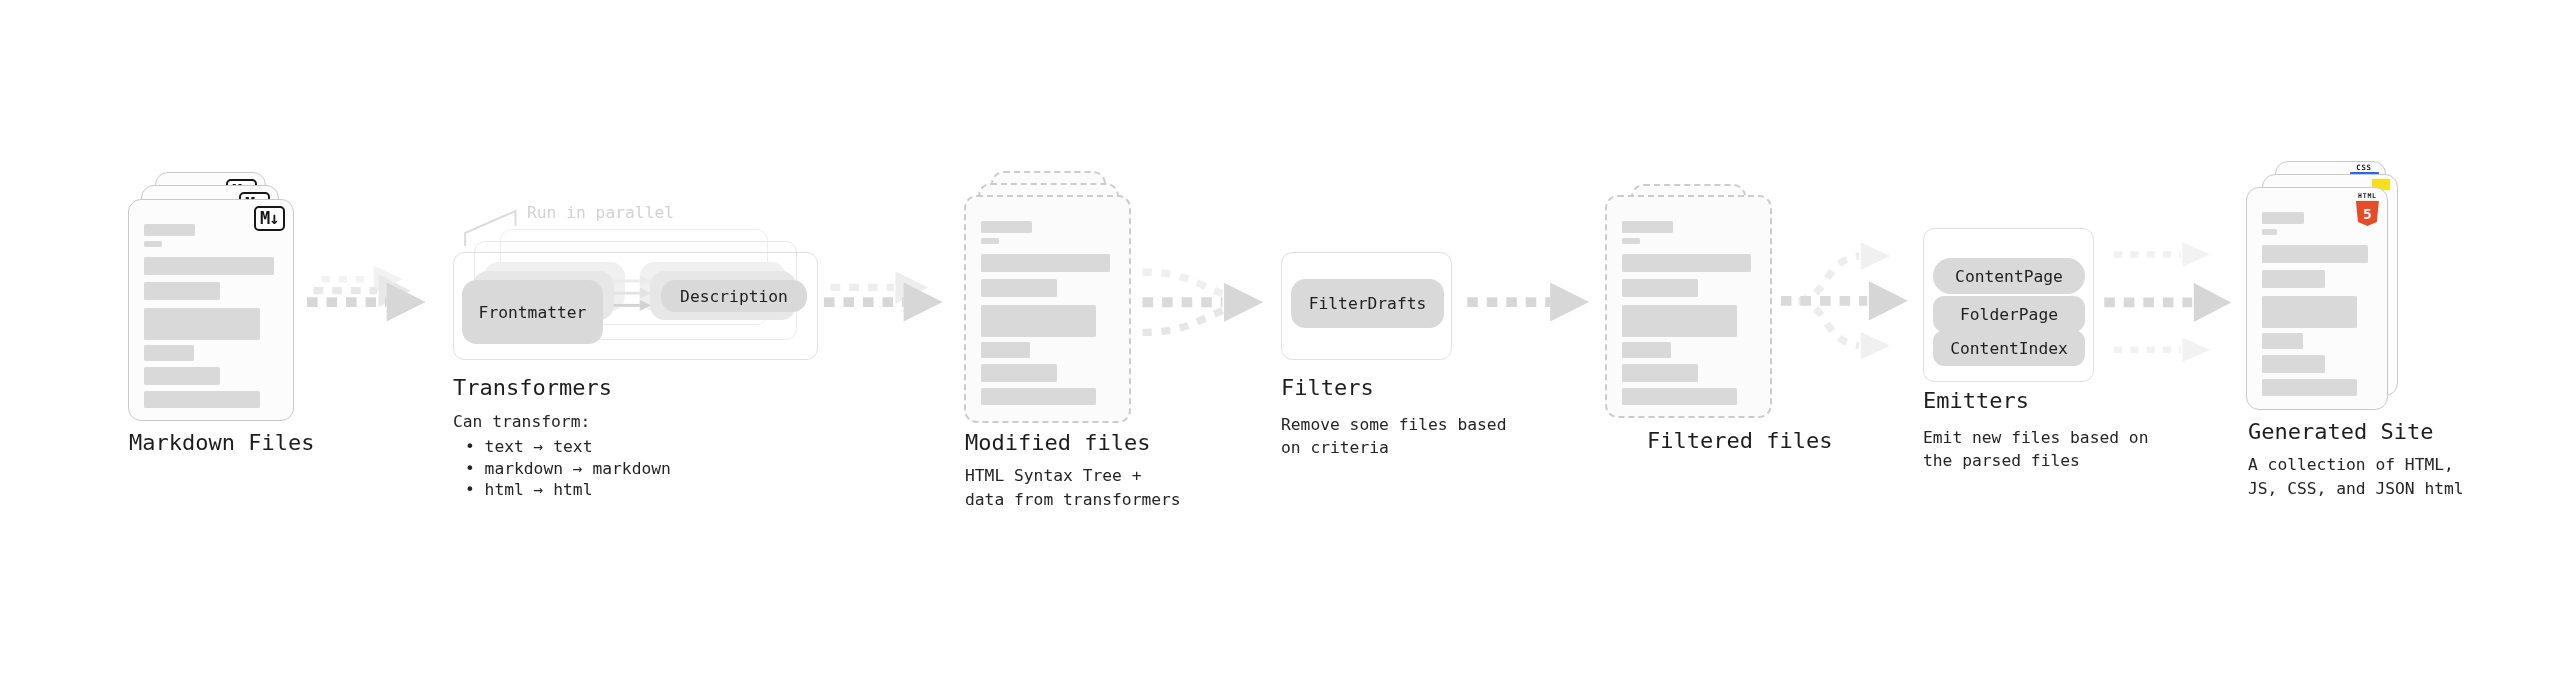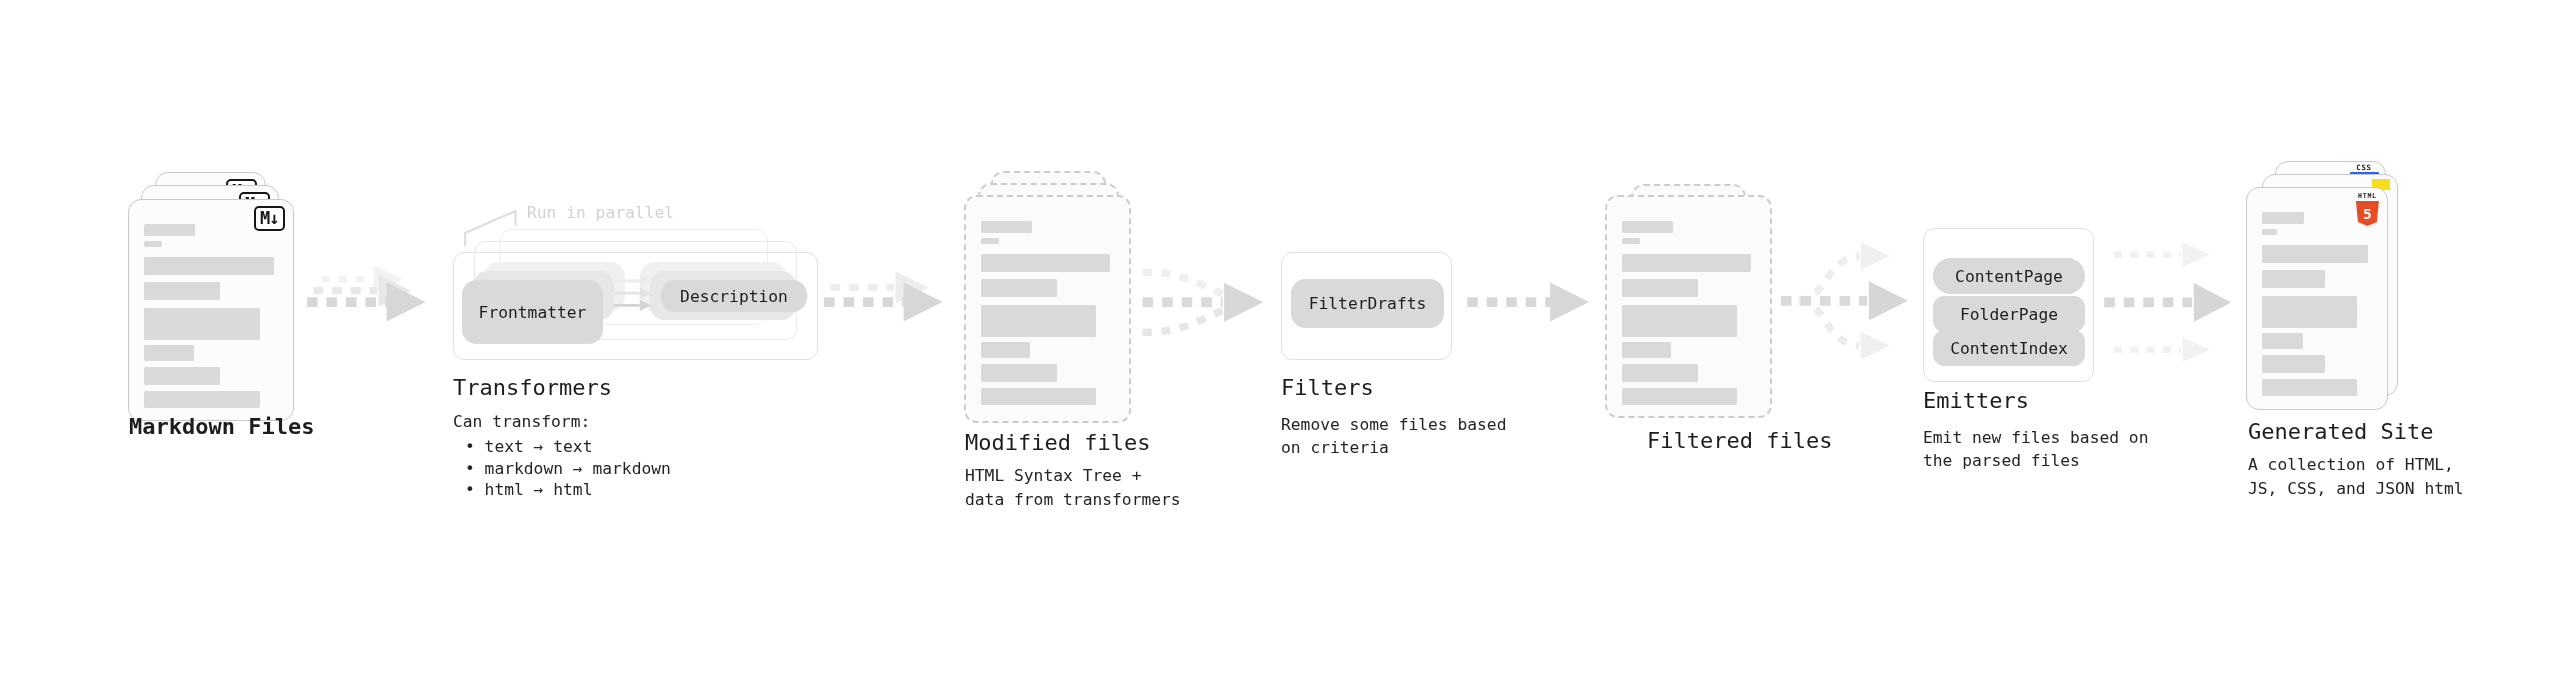--- a/index.html
+++ b/index.html
@@ -58,21 +58,21 @@
           <div class="doc-line" style="width: 38%; height: 12.2px; margin-bottom: 4.9px;"></div>
           <div class="doc-line" style="width: 13%; height: 6.5px; margin-bottom: 9.8px;"></div>
           <div class="doc-line" style="width: 97%; height: 18px; margin-bottom: 7.3px;"></div>
           <div class="doc-line" style="width: 57%; height: 18px; margin-bottom: 7.3px;"></div>
           <div class="doc-line" style="width: 87%; height: 32.5px; margin-bottom: 4.9px;"></div>
           <div class="doc-line" style="width: 37%; height: 16.3px; margin-bottom: 5.7px;"></div>
           <div class="doc-line" style="width: 57%; height: 18px; margin-bottom: 6.5px;"></div>
           <div class="doc-line" style="width: 87%; height: 16.3px; margin-bottom: 0px;"></div>
         </div>
     </div>
-    <div class="stage-title" style="left:129px;top:414px;font-weight:bold;">Markdown Files</div>
+    <div class="stage-title" style="left:129px;top:430px;">Markdown Files</div>
   </div>
 
   <svg style="left:302px;top:237px;" width="140" height="91" viewBox="0 0 172 112">
     <line x1="24" y1="52" x2="86" y2="52" stroke="#f2f2f2" stroke-width="8" stroke-dasharray="10 11"></line>
     <polygon points="88,35 124,52 88,69" fill="#f2f2f2"></polygon>
     <line x1="14" y1="66" x2="92" y2="66" stroke="#e8e8e8" stroke-width="9" stroke-dasharray="12 11"></line>
     <polygon points="94,46 134,66 94,86" fill="#e8e8e8"></polygon>
     <line x1="6" y1="80" x2="104" y2="80" stroke="#d7d7d7" stroke-width="12" stroke-dasharray="13 11"></line>
     <polygon points="104,56 152,80 104,104" fill="#d7d7d7"></polygon>
   </svg>

